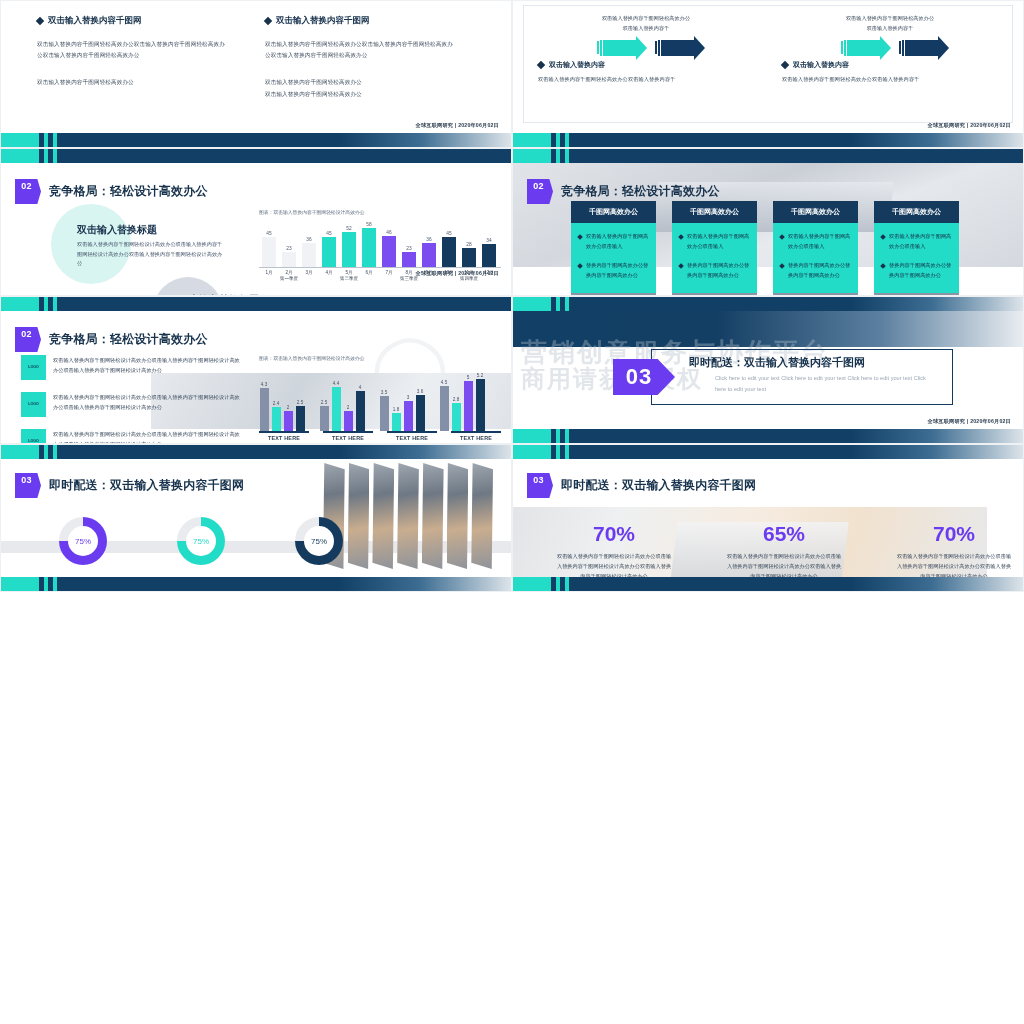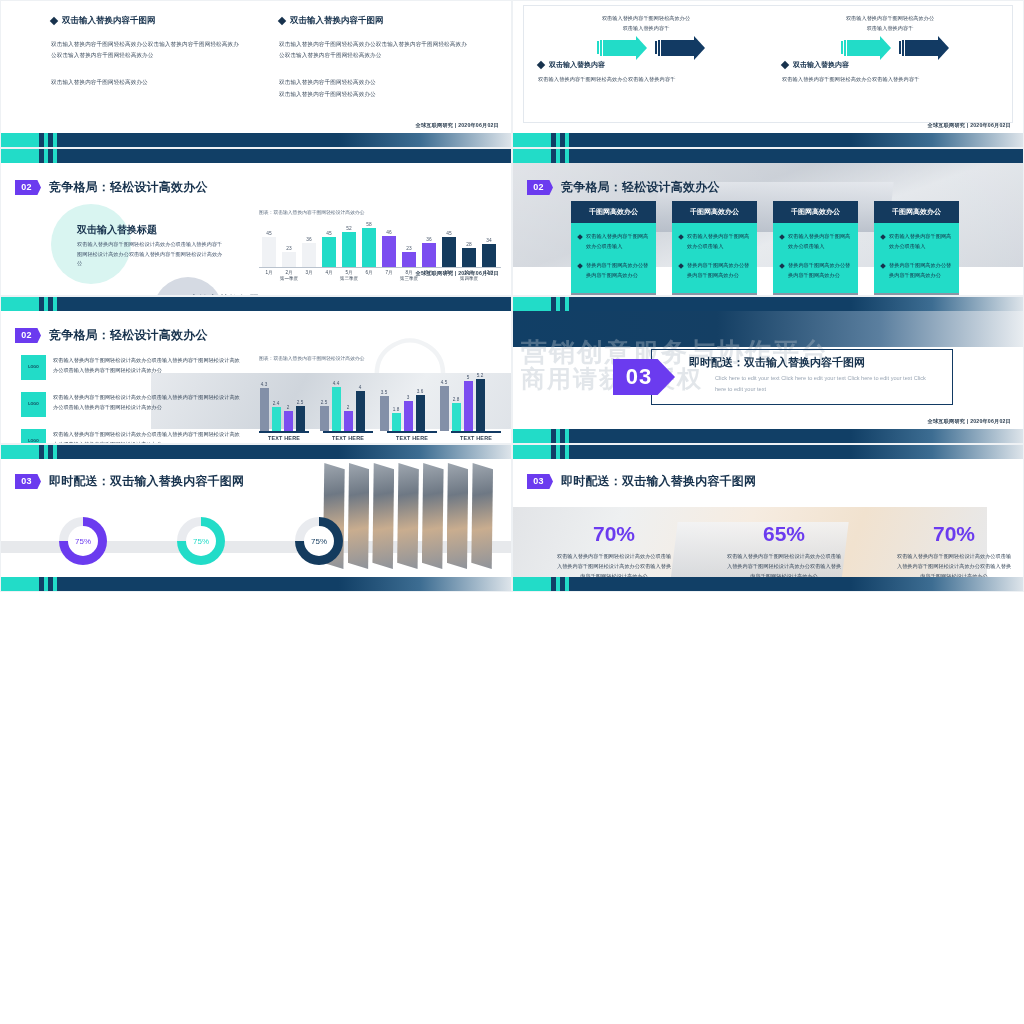--- a/index.html
+++ b/index.html
@@ -32,33 +32,33 @@
   .bar-stripe { width: 4px; background: #22DCC8; }
   .bar-gap { width: 5px; background: #113F66; }
   .bar-navy-fill { flex: 1; background: linear-gradient(90deg,#113F66 0%,#113F66 62%,#3d6d92 80%,#dde4ea 100%); }
   .bar-navy-plain { flex: 1; background: #113F66; }
 
   
   .head { display: flex; align-items: center; gap: 8px; }
   .chev {
     position: relative; background: #6B3BEF; color: #fff;
     font-size: 9px; font-weight: bold; line-height: 1;
-    padding: 3px 8px 3px 5px; letter-spacing: .3px;
+    padding: 3px 8px 13px 5px; letter-spacing: .3px;
     clip-path: polygon(0 0, 86% 0, 100% 50%, 86% 100%, 0 100%);
     min-width: 26px; text-align: center;
   }
   .head-title { font-size: 12px; font-weight: bold; color: #17324d; letter-spacing: .2px; white-space: nowrap; }
 
   .footer {
     position: absolute; right: 12px; bottom: 18px;
     font-size: 5.2px; color: #2c3e50; font-weight: bold; letter-spacing: .2px;
   }
 
   
-  .s1 { padding: 10px 14px; }
+  .s1 { padding: 10px 0; }
   .s1 .cols { display: flex; gap: 36px; padding-left: 36px; padding-top: 4px; }
   .s1 .col { width: 192px; }
   .dia-h { display: flex; align-items: center; gap: 5px; margin-bottom: 12px; }
   .dia { width: 6px; height: 6px; background: #17324d; transform: rotate(45deg); flex: none; }
   .dia-t { font-size: 8.5px; font-weight: bold; color: #17324d; }
   .ptxt { font-size: 5.6px; color: #3a4a5c; line-height: 2.0; letter-spacing: .1px; }
   .ptxt.sp { margin-top: 16px; }
 
   
   .s2 { padding: 6px 10px; }

